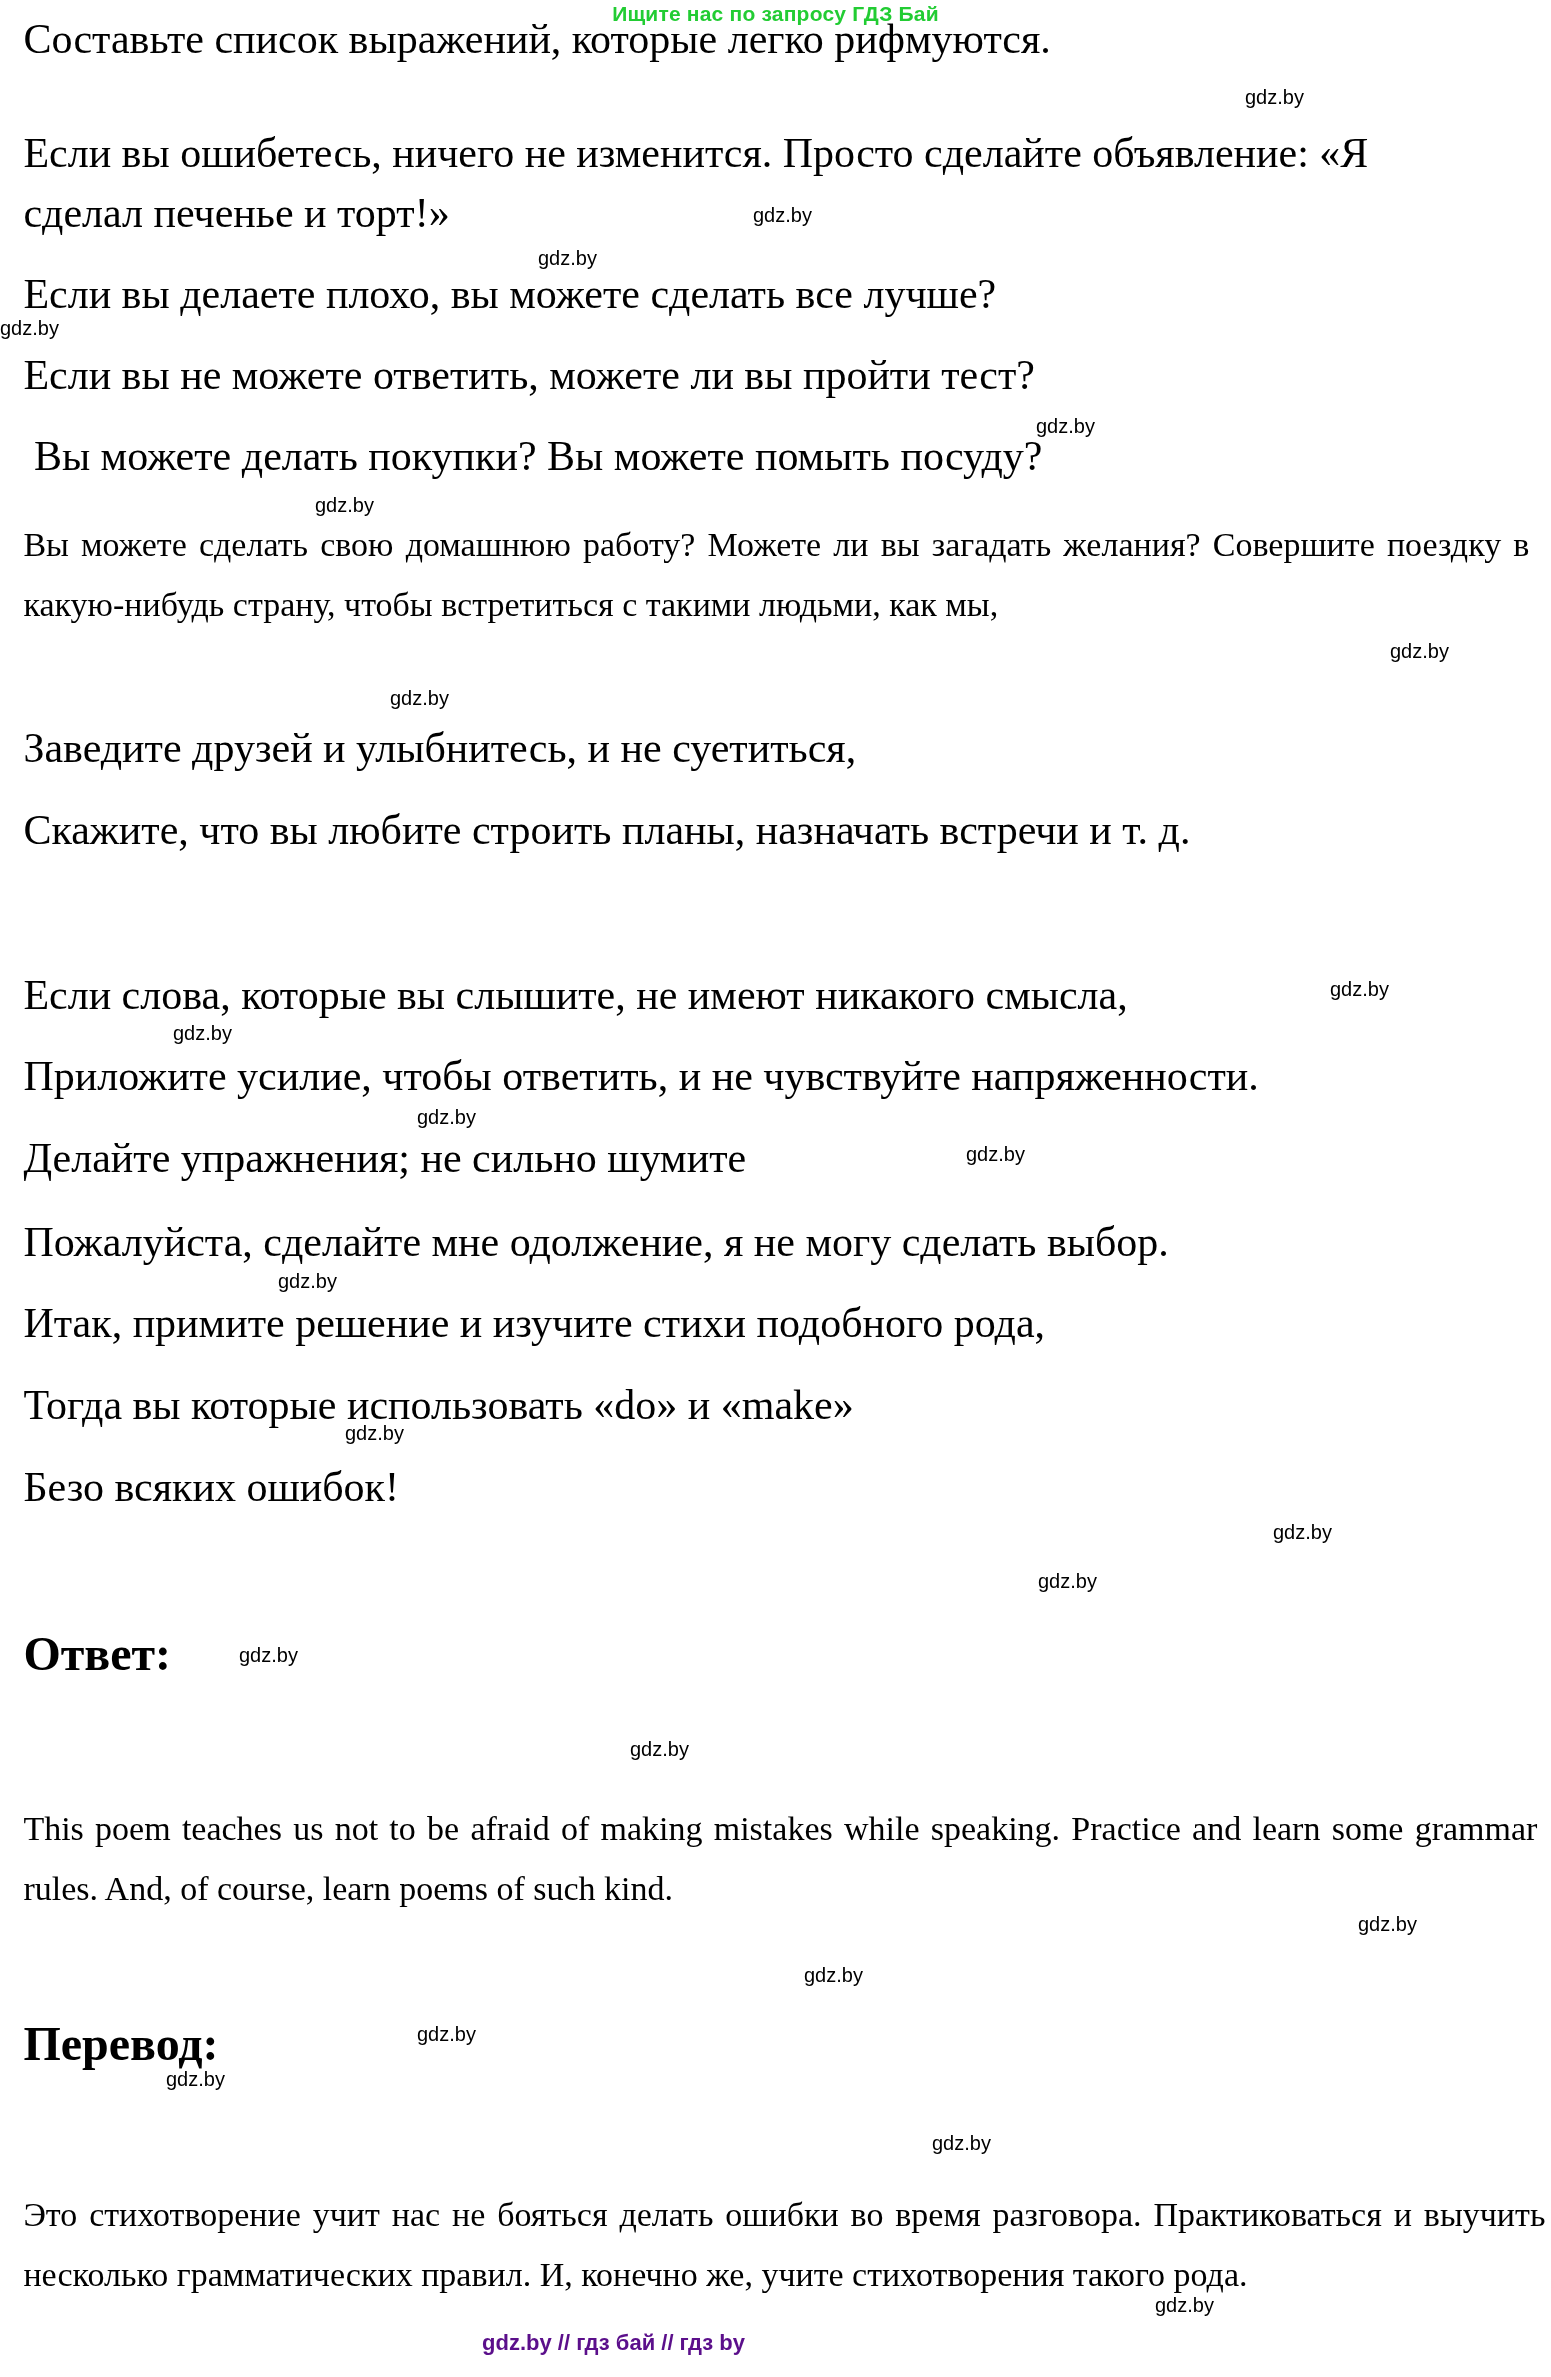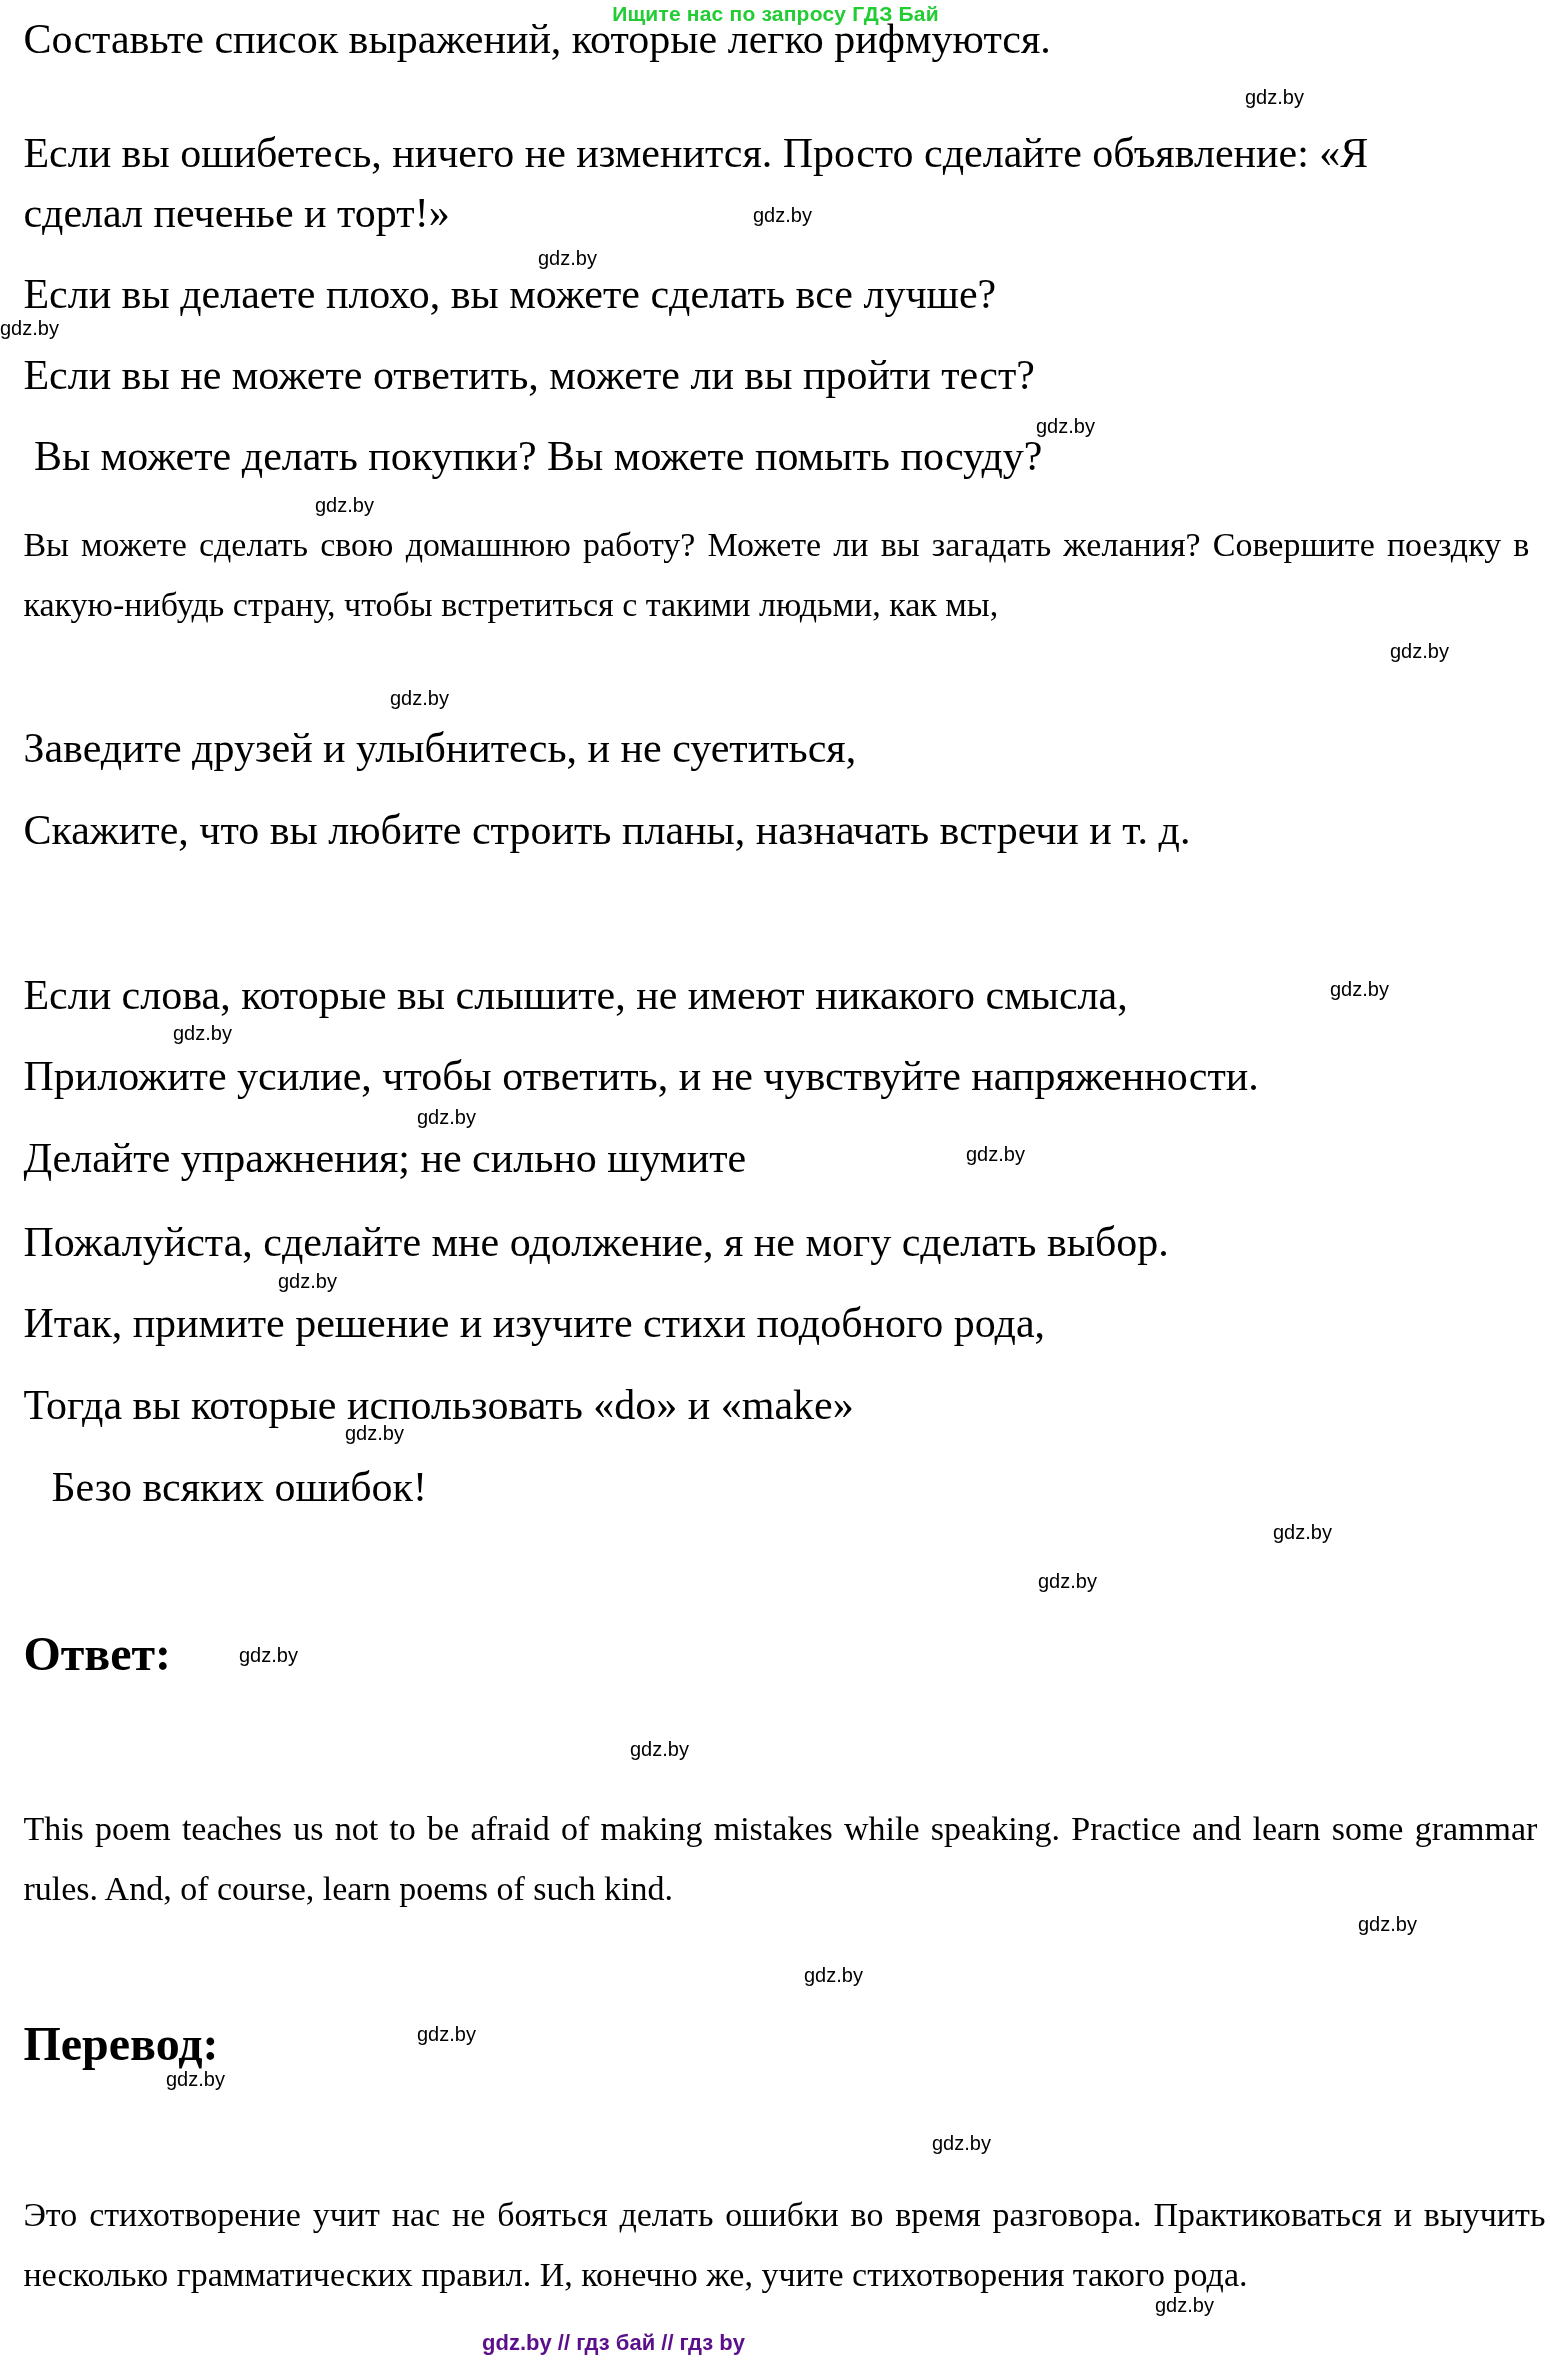--- a/index.html
+++ b/index.html
@@ -106,21 +106,21 @@
   <div class="para" style="left: 23.4px; top: 515px; width: 1506px;">Вы можете сделать свою домашнюю работу? Можете ли вы загадать желания? Совершите поездку в какую-нибудь страну, чтобы встретиться с такими людьми, как мы,</div>
 
   <div class="line" style="left: 23.4px; top: 726px;">Заведите друзей и улыбнитесь, и не суетиться,</div>
   <div class="line" style="left: 23.4px; top: 808px;">Скажите, что вы любите строить планы, назначать встречи и т. д.</div>
   <div class="line" style="left: 23.4px; top: 973px;">Если слова, которые вы слышите, не имеют никакого смысла,</div>
   <div class="line" style="left: 23.4px; top: 1054px;">Приложите усилие, чтобы ответить, и не чувствуйте напряженности.</div>
   <div class="line" style="left: 23.4px; top: 1136px;">Делайте упражнения; не сильно шумите</div>
   <div class="line" style="left: 23.4px; top: 1220px;">Пожалуйста, сделайте мне одолжение, я не могу сделать выбор.</div>
   <div class="line" style="left: 23.4px; top: 1301px;">Итак, примите решение и изучите стихи подобного рода,</div>
   <div class="line" style="left: 23.4px; top: 1383px;">Тогда вы которые использовать «do» и «make»</div>
-  <div class="line" style="left: 23.4px; top: 1465px; margin-left: 28px;">Безо всяких ошибок!</div>
+  <div class="line" style="left: 23.4px; top: 1465px;">Безо всяких ошибок!</div>
 
   <div class="heading" style="left: 23.4px; top: 1626px;">Ответ:</div>
   <div class="para lastflush" style="left: 23.4px; top: 1799px; width: 1514px;">This poem teaches us not to be afraid of making mistakes while speaking. Practice and learn some grammar rules. And, of course, learn poems of such kind.</div>
 
   <div class="heading" style="left: 23.4px; top: 2016px;">Перевод:</div>
   <div class="para lastflush" style="left: 23.4px; top: 2185px; width: 1522px;">Это стихотворение учит нас не бояться делать ошибки во время разговора. Практиковаться и выучить несколько грамматических правил. И, конечно же, учите стихотворения такого рода.</div>
 
   <div id="watermark-layer">
       <div class="wm" style="left: 1245px; top: 86px;">gdz.by</div>
       <div class="wm" style="left: 753px; top: 204px;">gdz.by</div>

